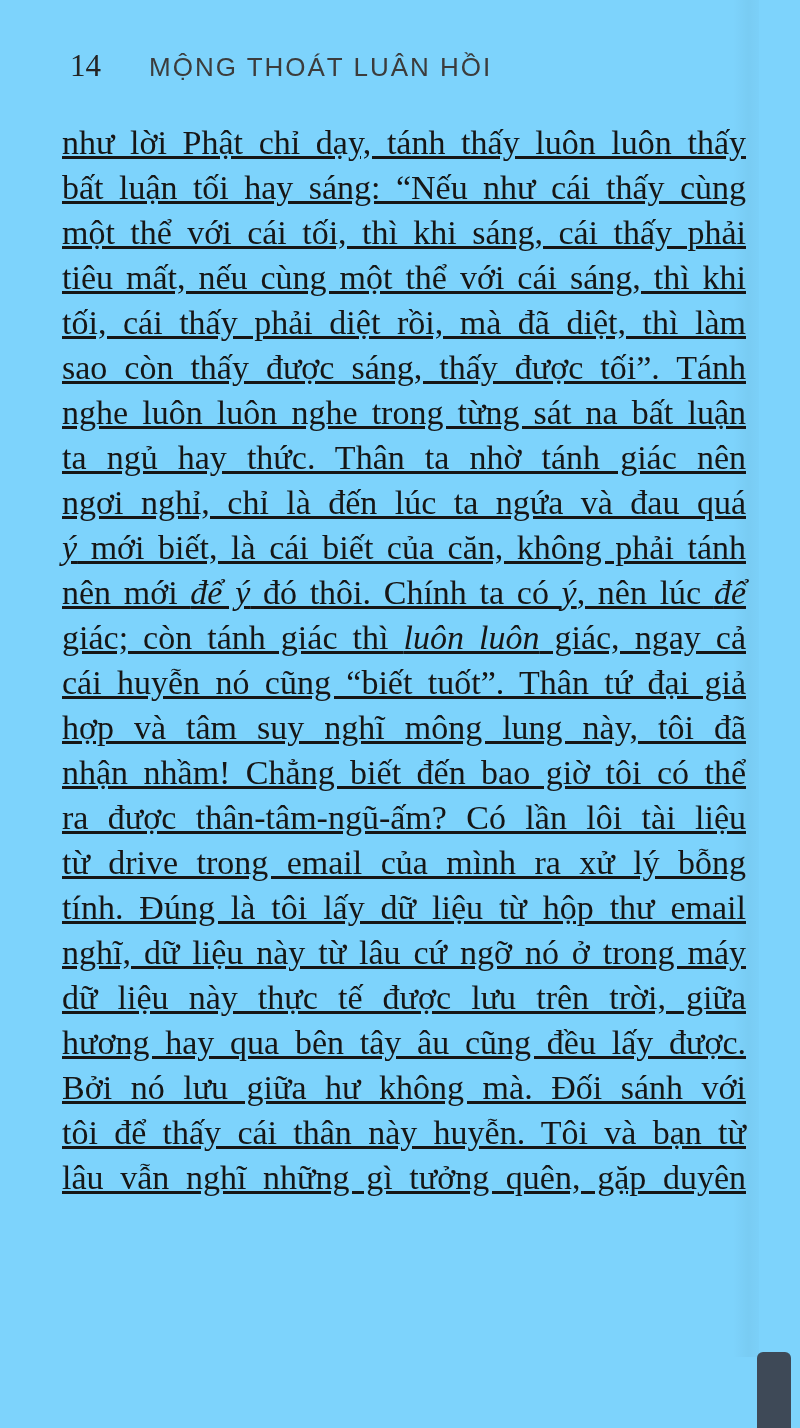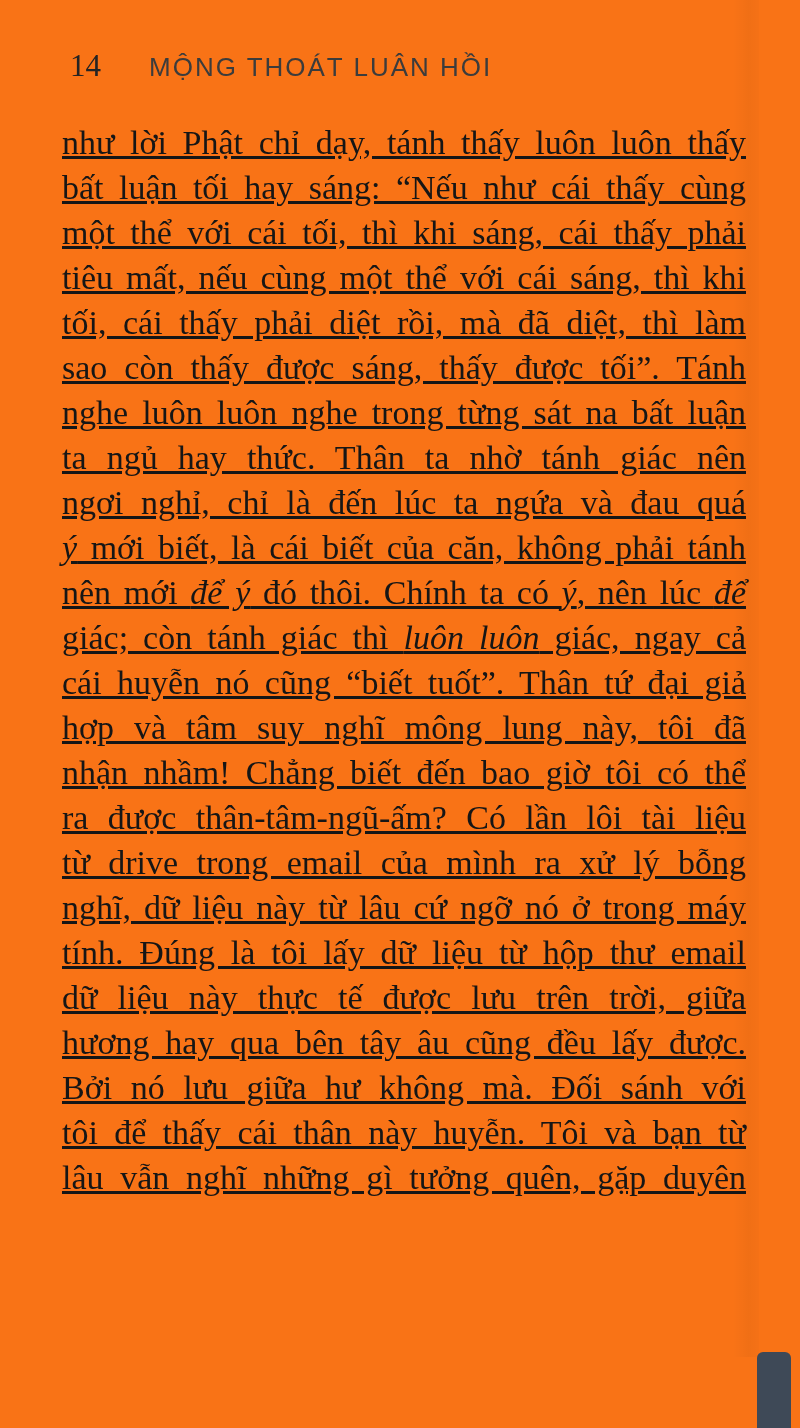--- a/index.html
+++ b/index.html
@@ -5,21 +5,21 @@
   html, body {
     margin: 0;
     padding: 0;
     background: #e9e9e9;
   }
   .book-page {
     position: relative;
     width: 800px;
     height: 1428px;
     margin: 0 auto;
-    background: #f97316;
+    background: #7dd3fc;
     overflow: hidden;
     font-family: "Liberation Serif", serif;
     color: #161616;
   }
   
   .edge-shade {
     position: absolute;
     top: 0;
     left: 733px;
     width: 26px;
@@ -101,22 +101,22 @@
       <div class="line"><span>ta ngủ hay thức. Thân ta nhờ tánh giác nên</span></div>
       <div class="line"><span>ngơi nghỉ, chỉ là đến lúc ta ngứa và đau quá</span></div>
       <div class="line"><em>ý</em><span> mới biết, là cái biết của căn, không phải tánh</span></div>
       <div class="line"><span>nên mới </span><em>để ý</em><span> đó thôi. Chính ta có </span><em>ý</em><span>, nên lúc </span><em>để</em></div>
       <div class="line"><span>giác; còn tánh giác thì </span><em>luôn luôn</em><span> giác, ngay cả</span></div>
       <div class="line"><span>cái huyễn nó cũng “biết tuốt”. Thân tứ đại giả</span></div>
       <div class="line"><span>hợp và tâm suy nghĩ mông lung này, tôi đã</span></div>
       <div class="line"><span>nhận nhầm! Chẳng biết đến bao giờ tôi có thể</span></div>
       <div class="line"><span>ra được thân-tâm-ngũ-ấm? Có lần lôi tài liệu</span></div>
       <div class="line"><span>từ drive trong email của mình ra xử lý bỗng</span></div>
+      <div class="line"><span>tính. Đúng là tôi lấy dữ liệu từ hộp thư email</span></div>
       <div class="line"><span>nghĩ, dữ liệu này từ lâu cứ ngỡ nó ở trong máy</span></div>
-      <div class="line"><span>tính. Đúng là tôi lấy dữ liệu từ hộp thư email</span></div>
       <div class="line"><span>dữ liệu này thực tế được lưu trên trời, giữa</span></div>
       <div class="line"><span>hương hay qua bên tây âu cũng đều lấy được.</span></div>
       <div class="line"><span>Bởi nó lưu giữa hư không mà. Đối sánh với</span></div>
       <div class="line"><span>tôi để thấy cái thân này huyễn. Tôi và bạn từ</span></div>
       <div class="line"><span>lâu vẫn nghĩ những gì tưởng quên, gặp duyên</span></div>
     </div>
 
   <div class="scrollbar-thumb"></div>
 
 </div>

